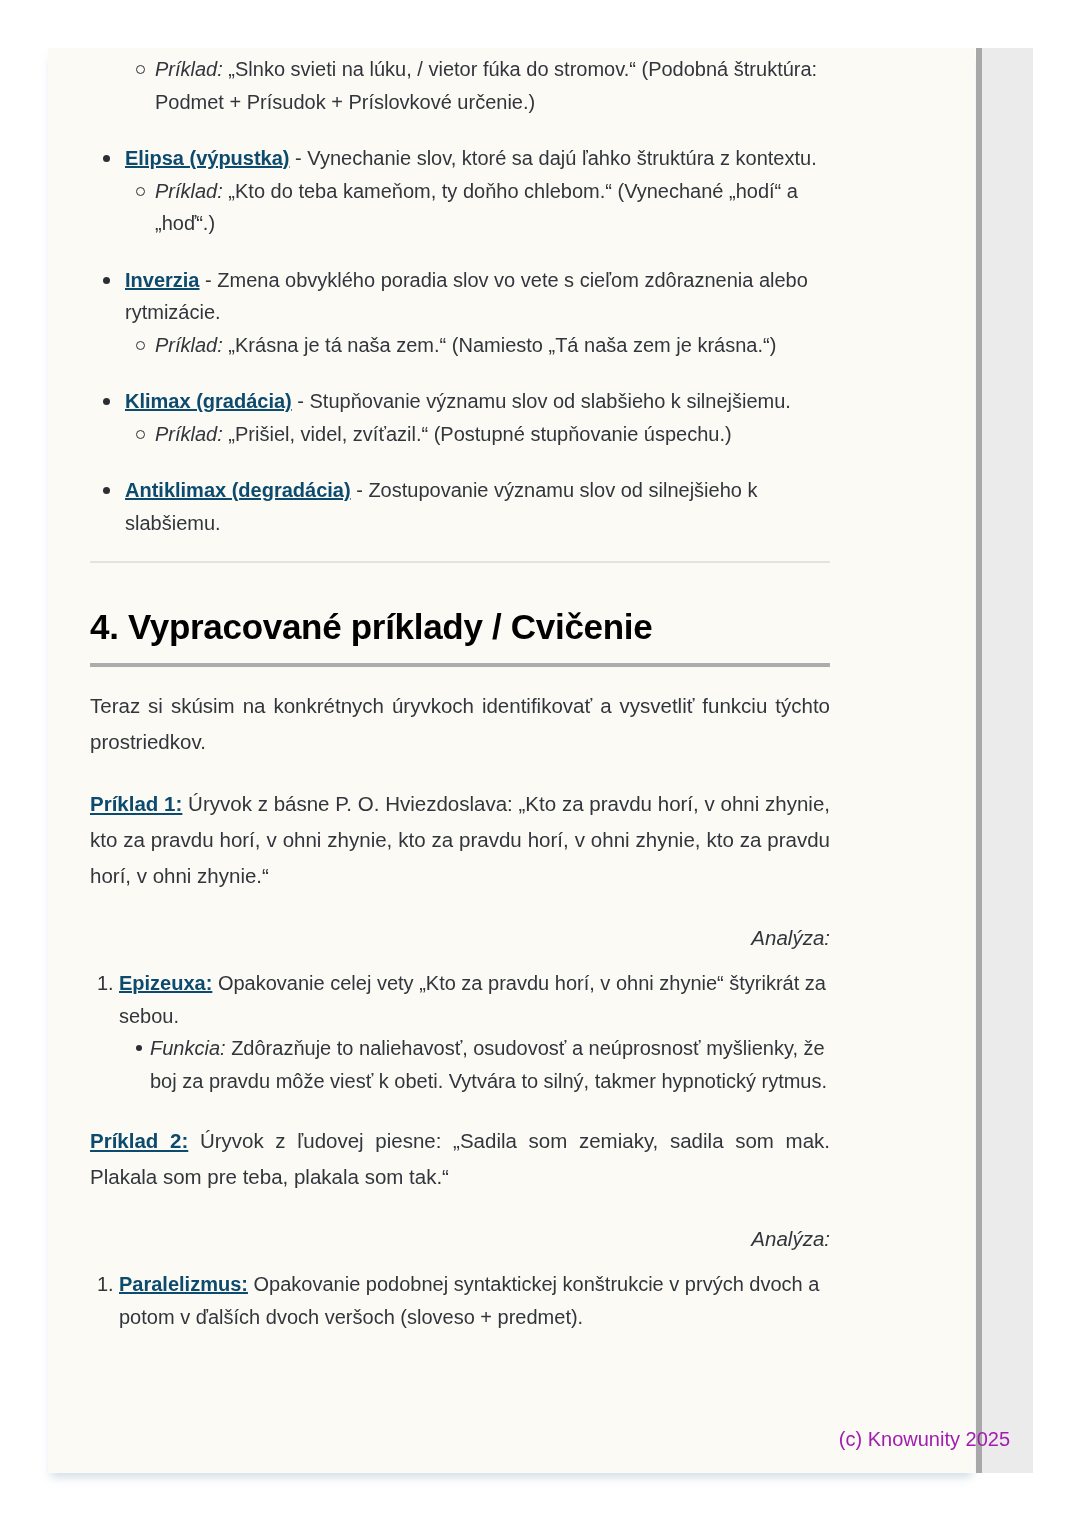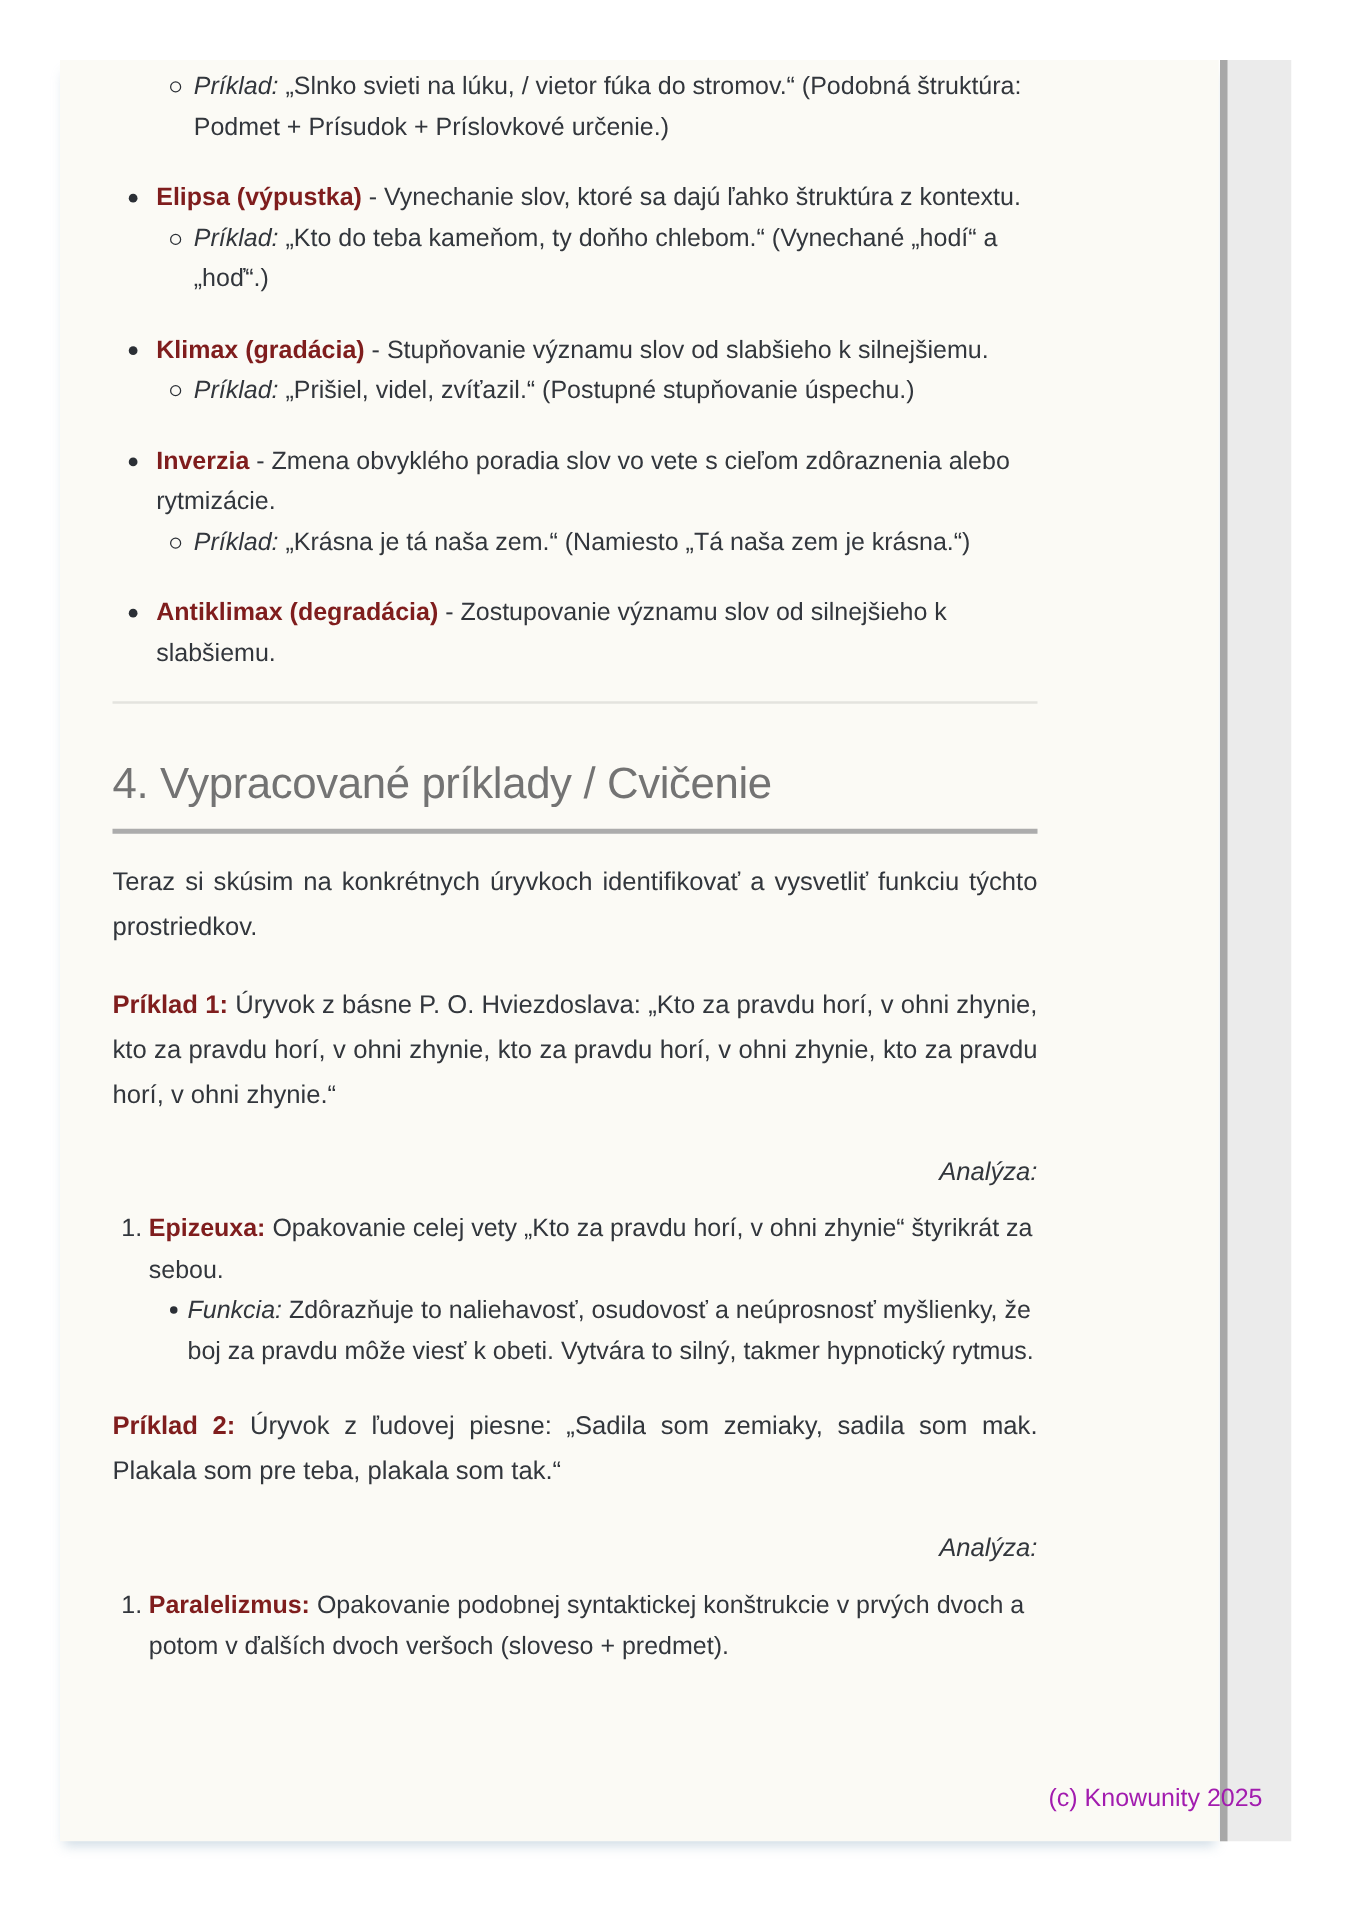--- a/index.html
+++ b/index.html
@@ -98,30 +98,30 @@
     line-height: 36px;
     text-align: justify;
     margin: 26px 0;
   }
   .para.intro { margin-top: 21px; }
   .para.label {
     font-style: italic;
     text-align: right;
     margin-bottom: 11px;
   }
-  .b { font-weight: bold; color: #7f1d1d; }
+  .b { font-weight: bold; color: #0c4a6e; text-decoration: underline; }
   .lead-italic { font-style: italic; }
 
   
   h2.section-heading {
     font-size: 35px;
     line-height: 44px;
-    font-weight: 400;
+    font-weight: 700;
     letter-spacing: -0.3px;
-    color: #737373;
+    color: #000000;
     margin: 42px 0 14px 0;
   }
   hr.thin {
     border: 0;
     height: 2px;
     background: #E4E3DE;
     margin: 22px 0 0 0;
   }
   hr.thick {
     border: 0;
@@ -173,36 +173,36 @@
         <ul class="slist">
           <li class="sitem">
             <span class="marker-circle"></span>
             <span class="lead-italic">Príklad:</span><span> „Kto do teba kameňom, ty doňho chlebom.“ (Vynechané „hodí“ a „hoď“.)</span>
           </li>
         </ul>
       </li>
 
       <li class="bitem">
         <span class="marker-dot"></span>
+        <div><span class="b">Inverzia</span><span> - Zmena obvyklého poradia slov vo vete s cieľom zdôraznenia alebo rytmizácie.</span></div>
+        <ul class="slist">
+          <li class="sitem">
+            <span class="marker-circle"></span>
+            <span class="lead-italic">Príklad:</span><span> „Krásna je tá naša zem.“ (Namiesto „Tá naša zem je krásna.“)</span>
+          </li>
+        </ul>
+      </li>
+
+      <li class="bitem">
+        <span class="marker-dot"></span>
         <div><span class="b">Klimax (gradácia)</span><span> - Stupňovanie významu slov od slabšieho k silnejšiemu.</span></div>
         <ul class="slist">
           <li class="sitem">
             <span class="marker-circle"></span>
             <span class="lead-italic">Príklad:</span><span> „Prišiel, videl, zvíťazil.“ (Postupné stupňovanie úspechu.)</span>
-          </li>
-        </ul>
-      </li>
-
-      <li class="bitem">
-        <span class="marker-dot"></span>
-        <div><span class="b">Inverzia</span><span> - Zmena obvyklého poradia slov vo vete s cieľom zdôraznenia alebo rytmizácie.</span></div>
-        <ul class="slist">
-          <li class="sitem">
-            <span class="marker-circle"></span>
-            <span class="lead-italic">Príklad:</span><span> „Krásna je tá naša zem.“ (Namiesto „Tá naša zem je krásna.“)</span>
           </li>
         </ul>
       </li>
 
       <li class="bitem">
         <span class="marker-dot"></span>
         <div><span class="b">Antiklimax (degradácia)</span><span> - Zostupovanie významu slov od silnejšieho k slabšiemu.</span></div>
       </li>
 
     </ul>

